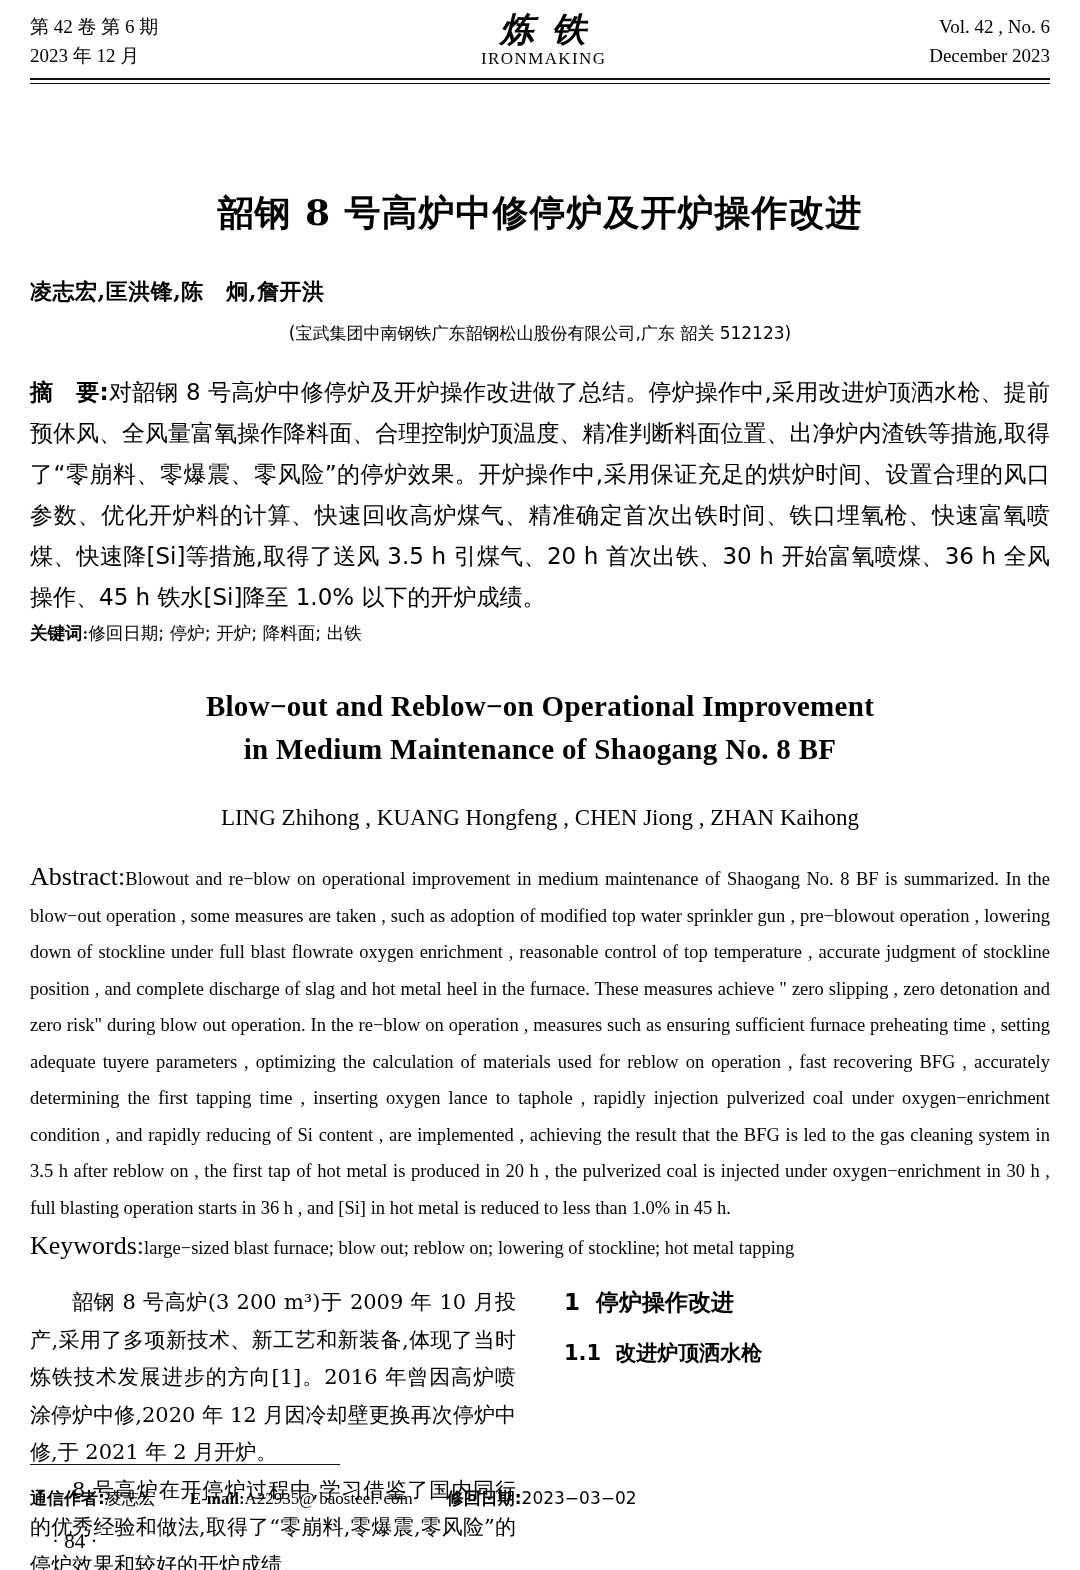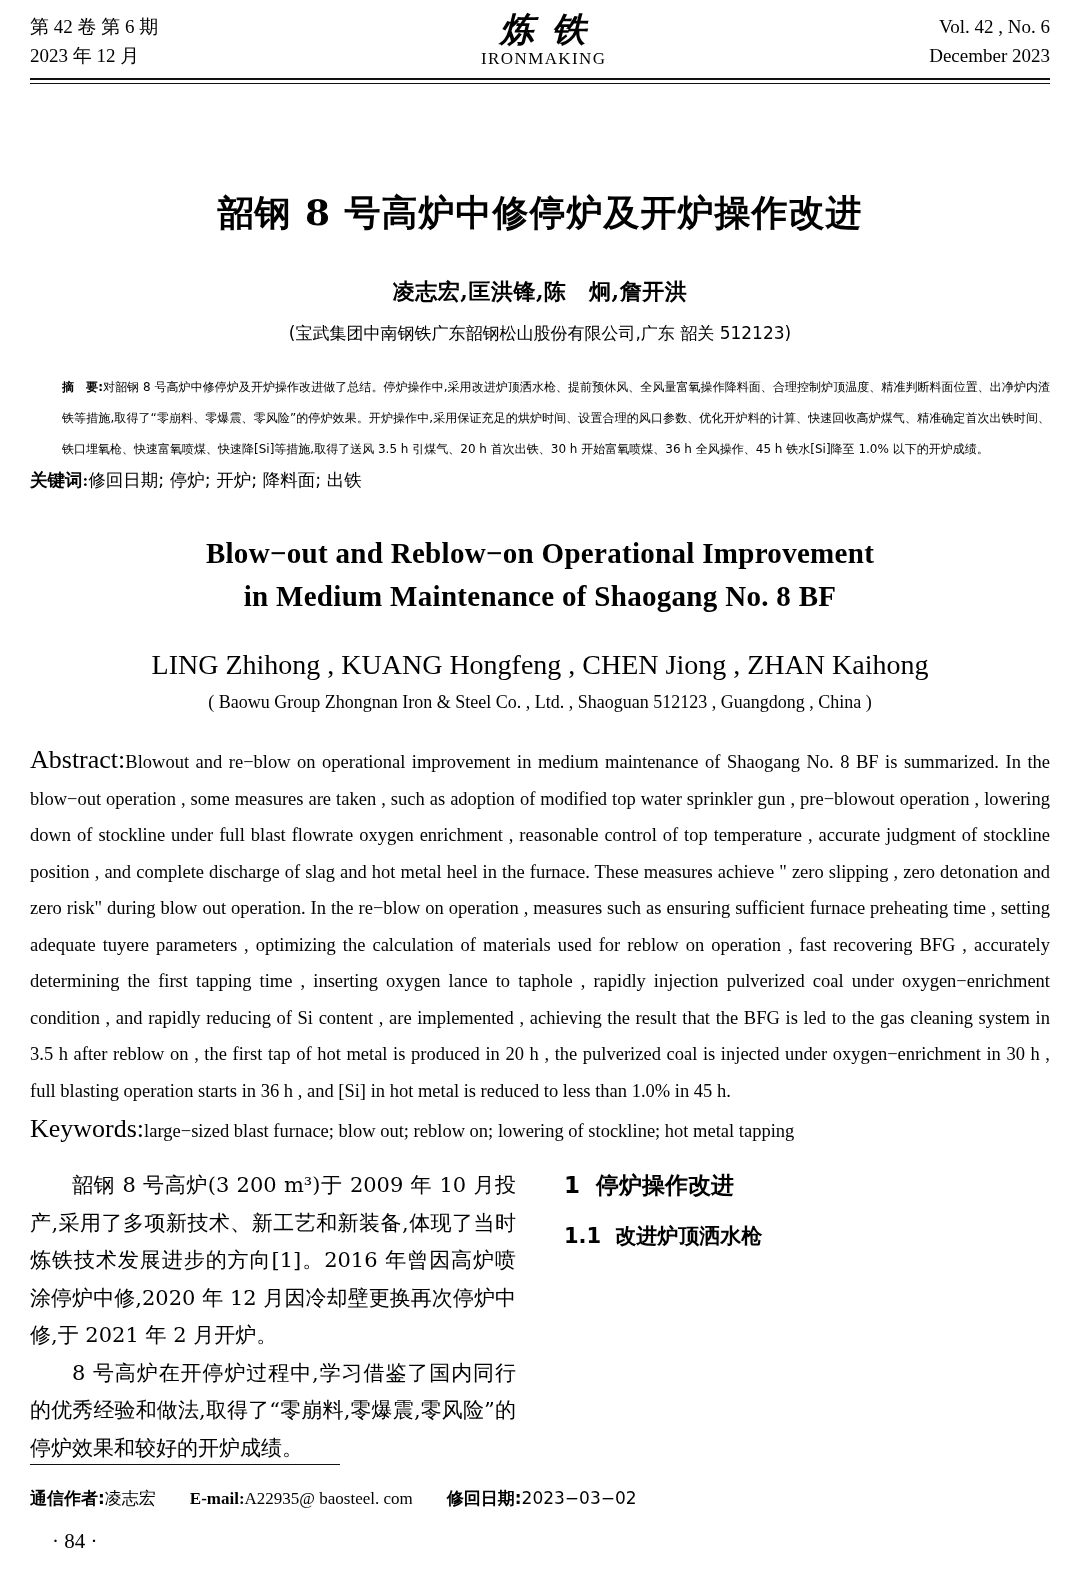--- a/index.html
+++ b/index.html
@@ -71,45 +71,44 @@
   .title-cn {
     text-align: center;
     font-family: "DejaVu Serif", serif;
     font-weight: bold;
     font-size: 36px;
     line-height: 48px;
     letter-spacing: 1px;
     margin-top: 104px;
   }
   .authors-cn {
-    text-align: center;
+    text-align: left;
     font-family: "DejaVu Serif", serif;
     font-size: 22px;
     font-weight: bold;
     line-height: 30px;
     margin-top: 40px;
     letter-spacing: 0.5px;
   }
   .affil-cn {
     text-align: center;
     font-family: "DejaVu Sans", sans-serif;
     font-size: 17px;
     line-height: 26px;
     margin-top: 14px;
   }
 
   
   .abs-cn {
     margin-top: 26px;
     font-family: "DejaVu Sans", sans-serif;
-    font-size: 12px;
-    line-height: 31px;
+    font-size: 23px;
+    line-height: 41px;
     text-align: justify;
     text-justify: inter-character;
-    margin-left: 32px;
   }
   .abs-cn .lbl {
     font-weight: bold;
     font-family: "DejaVu Sans", sans-serif;
   }
   .kw-cn {
     font-family: "DejaVu Sans", sans-serif;
     font-size: 17.5px;
     line-height: 31px;
   }
@@ -121,21 +120,21 @@
     font-family: "Liberation Serif", "DejaVu Serif", serif;
     font-weight: bold;
     font-size: 29px;
     line-height: 43px;
     margin-top: 36px;
     letter-spacing: 0.3px;
   }
   .authors-en {
     text-align: center;
     font-family: "Liberation Serif", "DejaVu Serif", serif;
-    font-size: 28px;
+    font-size: 23px;
     line-height: 30px;
     margin-top: 32px;
   }
   .affil-en {
     text-align: center;
     font-family: "Liberation Serif", "DejaVu Serif", serif;
     font-size: 18px;
     line-height: 28px;
     margin-top: 8px;
   }
@@ -260,21 +259,20 @@
   <div class="kw-cn">
     <span class="lbl">关键词:</span><span>修回日期; 停炉; 开炉; 降料面; 出铁</span>
   </div>
 
   <div class="title-en">
     <div>Blow−out and Reblow−on Operational Improvement</div>
     <div>in Medium Maintenance of Shaogang No. 8 BF</div>
   </div>
 
   <div class="authors-en">LING Zhihong , KUANG Hongfeng , CHEN Jiong , ZHAN Kaihong</div>
-  <div class="affil-en">( Baowu Group Zhongnan Iron &amp; Steel Co. , Ltd. , Shaoguan  512123 , Guangdong , China )</div>
 
   <div class="abs-en">
     <span class="lbl">Abstract:</span><span>Blowout and re−blow on operational improvement in medium maintenance of Shaogang No. 8 BF is summarized.  In the blow−out operation , some measures are taken , such as adoption of modified top water sprinkler gun , pre−blowout operation , lowering down of stockline under full blast flowrate oxygen enrichment , reasonable control of top temperature , accurate judgment of stockline position , and complete discharge of slag and hot metal heel in the furnace.  These measures achieve " zero slipping , zero detonation and zero risk" during blow out operation.  In the re−blow on operation , measures such as ensuring sufficient furnace preheating time , setting adequate tuyere parameters , optimizing the calculation of materials used for reblow on operation , fast recovering BFG , accurately determining the first tapping time , inserting oxygen lance to taphole , rapidly injection pulverized coal under oxygen−enrichment condition , and rapidly reducing of Si content , are implemented , achieving the result that the BFG is led to the gas cleaning system in 3.5 h after reblow on , the first tap of hot metal is produced in 20 h , the pulverized coal is injected under oxygen−enrichment in 30 h , full blasting operation starts in 36 h , and [Si] in hot metal is reduced to less than 1.0%  in 45 h.</span>
   </div>
   <div class="kw-en">
     <span class="lbl">Keywords:</span><span>large−sized blast furnace; blow out; reblow on; lowering of stockline; hot metal tapping</span>
   </div>
 
   <div class="body-cols">
 

